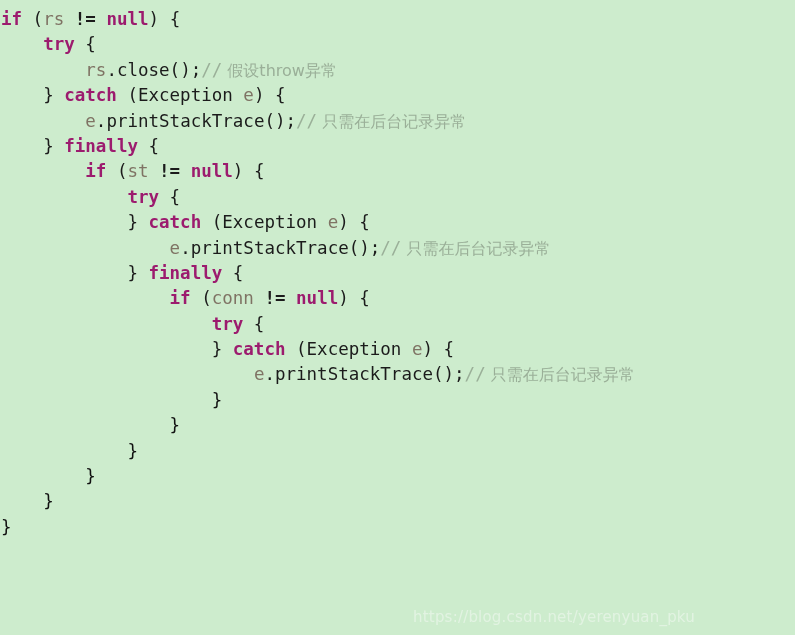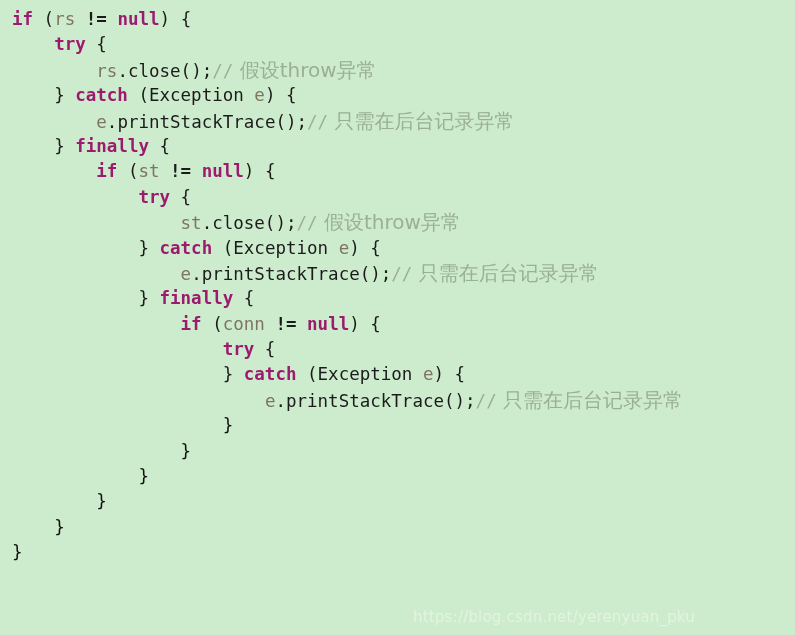--- a/index.html
+++ b/index.html
@@ -12,42 +12,42 @@
     background: #cdeccd;
     font-family: "DejaVu Sans Mono", "Liberation Mono", monospace;
     overflow: hidden;
   }
   #code-block {
     position: relative;
     width: 703px;
     height: 635px;
     background: #cdeccd;
     box-sizing: border-box;
-    padding: 7px 0 0 11px;
+    padding: 7px 0 0 0;
   }
   .code-line {
     font-size: 17.5px;
     line-height: 25.4px;
     height: 25.4px;
     white-space: pre;
     letter-spacing: 0px;
     color: #222222;
     padding-left: 1px;
   }
   .tok {
     white-space: pre;
   }
   
   .t-kw        { color: #9c1b6e; font-weight: bold; }   
   .t-var       { color: #7f7364; }                      
   .t-plain     { color: #1b1b1b; }                      
   .t-op        { color: #1b1b1b; font-weight: bold; }   
   .t-brace     { color: #111111; }
   .t-comment   { color: #9aaf98; }
-  .t-comment-cn{ color: #9aaf98; font-family: "DejaVu Sans", "Liberation Sans", sans-serif; font-size: 20px; }
+  .t-comment-cn{ color: #9aaf98; font-family: "DejaVu Sans", "Liberation Sans", sans-serif; font-size: 16px; }
   #watermark {
     position: absolute;
     right: 8px;
     bottom: 9px;
     font-family: "DejaVu Sans", "Liberation Sans", sans-serif;
     font-size: 15px;
     color: #e2f3e2;
     letter-spacing: 0.2px;
     white-space: pre;
   }
@@ -58,21 +58,20 @@
 <div id="code-block">
   <div id="code-lines">
       <div class="code-line"><span class="tok t-kw">if</span><span class="tok t-plain"> (</span><span class="tok t-var">rs</span><span class="tok t-plain"> </span><span class="tok t-op">!=</span><span class="tok t-plain"> </span><span class="tok t-kw">null</span><span class="tok t-plain">) {</span></div>
       <div class="code-line"><span class="tok t-plain">    </span><span class="tok t-kw">try</span><span class="tok t-plain"> {</span></div>
       <div class="code-line"><span class="tok t-plain">        </span><span class="tok t-var">rs</span><span class="tok t-plain">.close();</span><span class="tok t-comment">//</span><span class="tok t-comment-cn"> 假设throw异常</span></div>
       <div class="code-line"><span class="tok t-plain">    } </span><span class="tok t-kw">catch</span><span class="tok t-plain"> (Exception </span><span class="tok t-var">e</span><span class="tok t-plain">) {</span></div>
       <div class="code-line"><span class="tok t-plain">        </span><span class="tok t-var">e</span><span class="tok t-plain">.printStackTrace();</span><span class="tok t-comment">//</span><span class="tok t-comment-cn"> 只需在后台记录异常</span></div>
       <div class="code-line"><span class="tok t-plain">    } </span><span class="tok t-kw">finally</span><span class="tok t-plain"> {</span></div>
       <div class="code-line"><span class="tok t-plain">        </span><span class="tok t-kw">if</span><span class="tok t-plain"> (</span><span class="tok t-var">st</span><span class="tok t-plain"> </span><span class="tok t-op">!=</span><span class="tok t-plain"> </span><span class="tok t-kw">null</span><span class="tok t-plain">) {</span></div>
       <div class="code-line"><span class="tok t-plain">            </span><span class="tok t-kw">try</span><span class="tok t-plain"> {</span></div>
-      <div class="code-line"><span class="tok t-plain">                </span><span class="tok t-var">st</span><span class="tok t-plain">.close();</span><span class="tok t-comment">//</span><span class="tok t-comment-cn"> 假设throw异常</span></div>
       <div class="code-line"><span class="tok t-plain">            } </span><span class="tok t-kw">catch</span><span class="tok t-plain"> (Exception </span><span class="tok t-var">e</span><span class="tok t-plain">) {</span></div>
       <div class="code-line"><span class="tok t-plain">                </span><span class="tok t-var">e</span><span class="tok t-plain">.printStackTrace();</span><span class="tok t-comment">//</span><span class="tok t-comment-cn"> 只需在后台记录异常</span></div>
       <div class="code-line"><span class="tok t-plain">            } </span><span class="tok t-kw">finally</span><span class="tok t-plain"> {</span></div>
       <div class="code-line"><span class="tok t-plain">                </span><span class="tok t-kw">if</span><span class="tok t-plain"> (</span><span class="tok t-var">conn</span><span class="tok t-plain"> </span><span class="tok t-op">!=</span><span class="tok t-plain"> </span><span class="tok t-kw">null</span><span class="tok t-plain">) {</span></div>
       <div class="code-line"><span class="tok t-plain">                    </span><span class="tok t-kw">try</span><span class="tok t-plain"> {</span></div>
       <div class="code-line"><span class="tok t-plain">                    } </span><span class="tok t-kw">catch</span><span class="tok t-plain"> (Exception </span><span class="tok t-var">e</span><span class="tok t-plain">) {</span></div>
       <div class="code-line"><span class="tok t-plain">                        </span><span class="tok t-var">e</span><span class="tok t-plain">.printStackTrace();</span><span class="tok t-comment">//</span><span class="tok t-comment-cn"> 只需在后台记录异常</span></div>
       <div class="code-line"><span class="tok t-brace">                    }</span></div>
       <div class="code-line"><span class="tok t-brace">                }</span></div>
       <div class="code-line"><span class="tok t-brace">            }</span></div>

